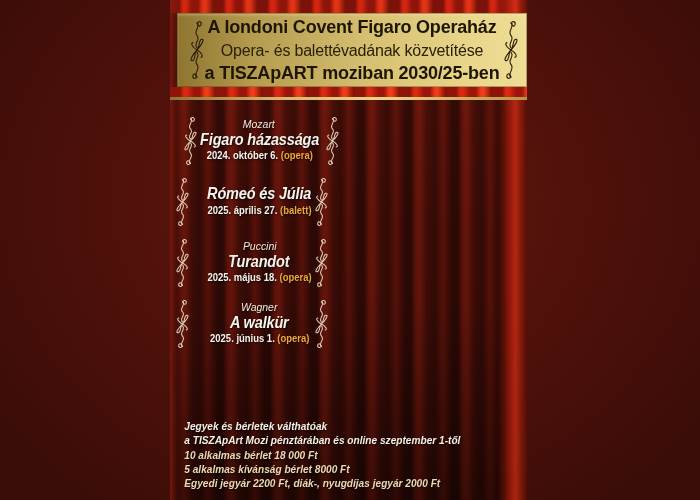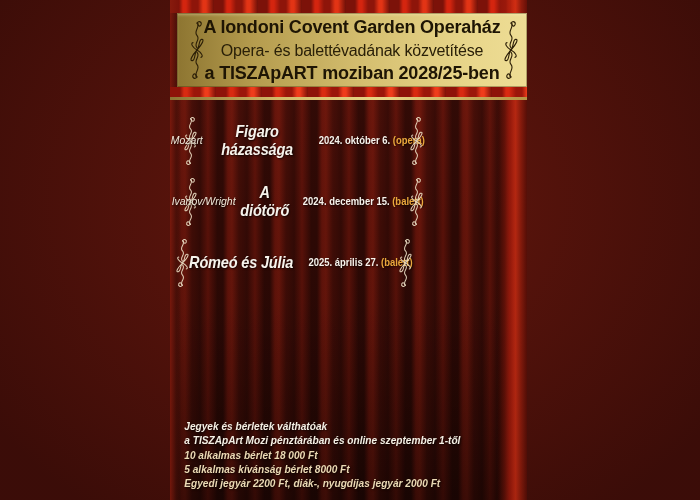--- a/index.html
+++ b/index.html
@@ -46,21 +46,21 @@
   .banner .b1,.banner .b3{font-weight:bold;font-size:18px;line-height:23px;letter-spacing:-0.2px;}
   .banner .b2{font-weight:normal;font-size:16px;line-height:23px;letter-spacing:-0.2px;color:#2a2008;}
   .banner .orn{position:absolute;top:50%;transform:translateY(-50%) scaleY(1.12);color:#2c1f07;}
   .banner .orn.l{left:12px;} .banner .orn.r{right:8px;}
   
   .events{
     position:absolute;left:0;top:110px;width:100%;
     display:grid;grid-template-columns:1fr 1fr;grid-template-rows:repeat(5,61px);
     grid-auto-flow:column;
   }
-  .event{position:relative;display:flex;justify-content:center;
+  .event{position:relative;display:flex;flex-direction:column;justify-content:center;
     align-items:center;text-align:center;color:#f6f3ec;}
   .event .orn{position:absolute;top:50%;transform:translateY(-50%);color:#e9dcc2;opacity:.95;}
   .col-left .orn.l{left:13px;}  .col-left .orn.r{right:9px;}
   .col-right .orn.l{left:5px;}  .col-right .orn.r{right:20px;}
   .composer{font-style:italic;font-size:11px;line-height:13px;color:#f0e9da;
     transform:scaleX(0.95);text-shadow:1px 1px 2px rgba(0,0,0,0.65);}
   .composer:empty{display:none;}
   .title{font-style:italic;font-weight:bold;font-size:16.5px;line-height:17.5px;
     max-width:142px;transform:scaleX(0.88);letter-spacing:-0.2px;
     text-shadow:1px 1px 2px rgba(0,0,0,0.7);}
@@ -96,23 +96,23 @@
 
   <div class="stage">
     <div class="top-strip"></div>
     <div class="fold-left"></div>
     <div class="fold-right"></div>
 
     <div class="banner">
       <svg class="orn l" width="16" height="60" viewBox="0 0 16 54">
           <use href="#flourish"></use>
         </svg>
-      <div class="b1">A londoni Covent Garden Operaház</div>
+      <div class="b1">A londoni Covent Figaro Operaház</div>
       <div class="b2">Opera- és balettévadának közvetítése</div>
-      <div class="b3">a TISZApART moziban 2028/25-ben</div>
+      <div class="b3">a TISZApART moziban 2030/25-ben</div>
       <svg class="orn r" width="16" height="60" viewBox="0 0 16 54">
           <use href="#flourish"></use>
         </svg>
     </div>
 
     <div class="red-band"></div>
     <div class="gold-rule"></div>
 
     <div class="events">
 
@@ -122,48 +122,59 @@
           </svg>
         <div class="composer">Mozart</div>
         <div class="title">Figaro házassága</div>
         <div class="date"><span>2024. október 6.</span><span class="genre">(opera)</span></div>
         <svg class="orn r" width="15" height="50" viewBox="0 0 16 54">
             <use href="#flourish"></use>
           </svg>
       </div>
 
 
-      <div class="event col-left">
-        <svg class="orn l" width="15" height="50" viewBox="0 0 16 54">
-            <use href="#flourish"></use>
-          </svg>
-        <div class="composer">Ivanov/Wright</div>
-        <div class="title">A diótörő</div>
-        <div class="date"><span>2024. december 15.</span><span class="genre">(balett)</span></div>
-        <svg class="orn r" width="15" height="50" viewBox="0 0 16 54">
-            <use href="#flourish"></use>
-          </svg>
-      </div>
 
 
 
 
       <div class="event col-right">
         <svg class="orn l" width="15" height="50" viewBox="0 0 16 54">
             <use href="#flourish"></use>
           </svg>
 
         <div class="title">Rómeó és Júlia</div>
         <div class="date"><span>2025. április 27.</span><span class="genre">(balett)</span></div>
         <svg class="orn r" width="15" height="50" viewBox="0 0 16 54">
             <use href="#flourish"></use>
           </svg>
       </div>
 
+      <div class="event col-right">
+        <svg class="orn l" width="15" height="50" viewBox="0 0 16 54">
+            <use href="#flourish"></use>
+          </svg>
+        <div class="composer">Puccini</div>
+        <div class="title">Turandot</div>
+        <div class="date"><span>2025. május 18.</span><span class="genre">(opera)</span></div>
+        <svg class="orn r" width="15" height="50" viewBox="0 0 16 54">
+            <use href="#flourish"></use>
+          </svg>
+      </div>
 
+      <div class="event col-right">
+        <svg class="orn l" width="15" height="50" viewBox="0 0 16 54">
+            <use href="#flourish"></use>
+          </svg>
+        <div class="composer">Wagner</div>
+        <div class="title">A walkür</div>
+        <div class="date"><span>2025. június 1.</span><span class="genre">(opera)</span></div>
+        <svg class="orn r" width="15" height="50" viewBox="0 0 16 54">
+            <use href="#flourish"></use>
+          </svg>
+      </div>
 
 
     </div>
 
     <div class="footer">
       <div class="fl">Jegyek és bérletek válthatóak</div>
       <div class="fl">a TISZApArt Mozi pénztárában és online szeptember 1-től</div>
       <div class="fl">10 alkalmas bérlet 18 000 Ft</div>
       <div class="fl">5 alkalmas kívánság bérlet 8000 Ft</div>
       <div class="fl">Egyedi jegyár 2200 Ft, diák-, nyugdíjas jegyár 2000 Ft</div>

